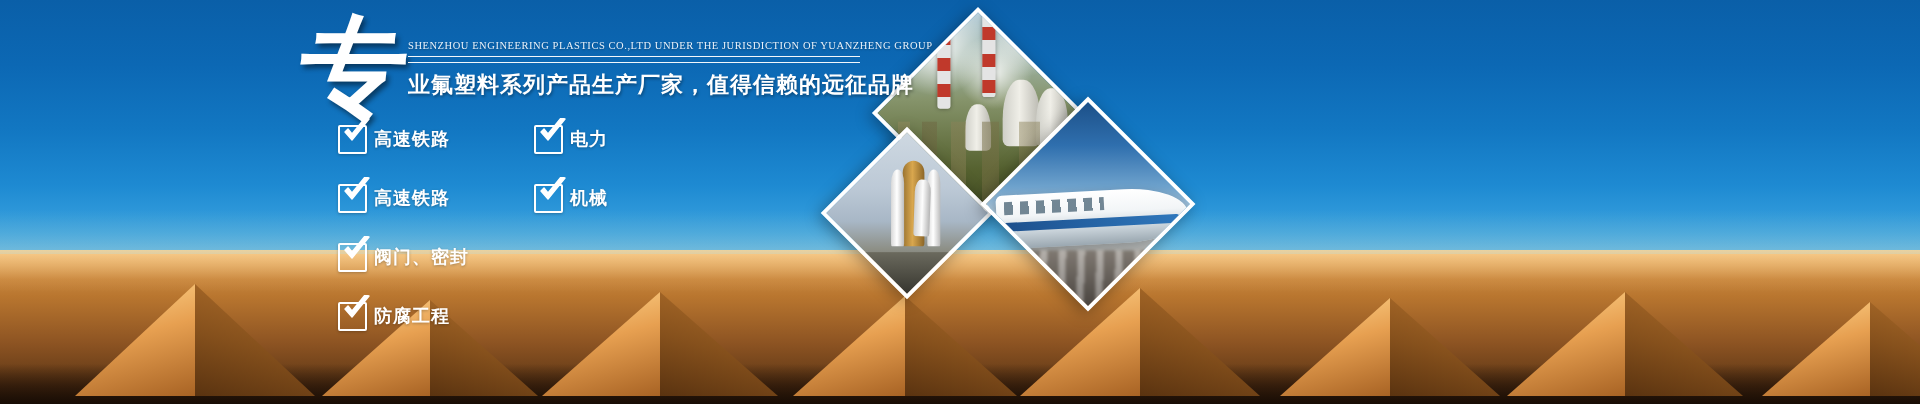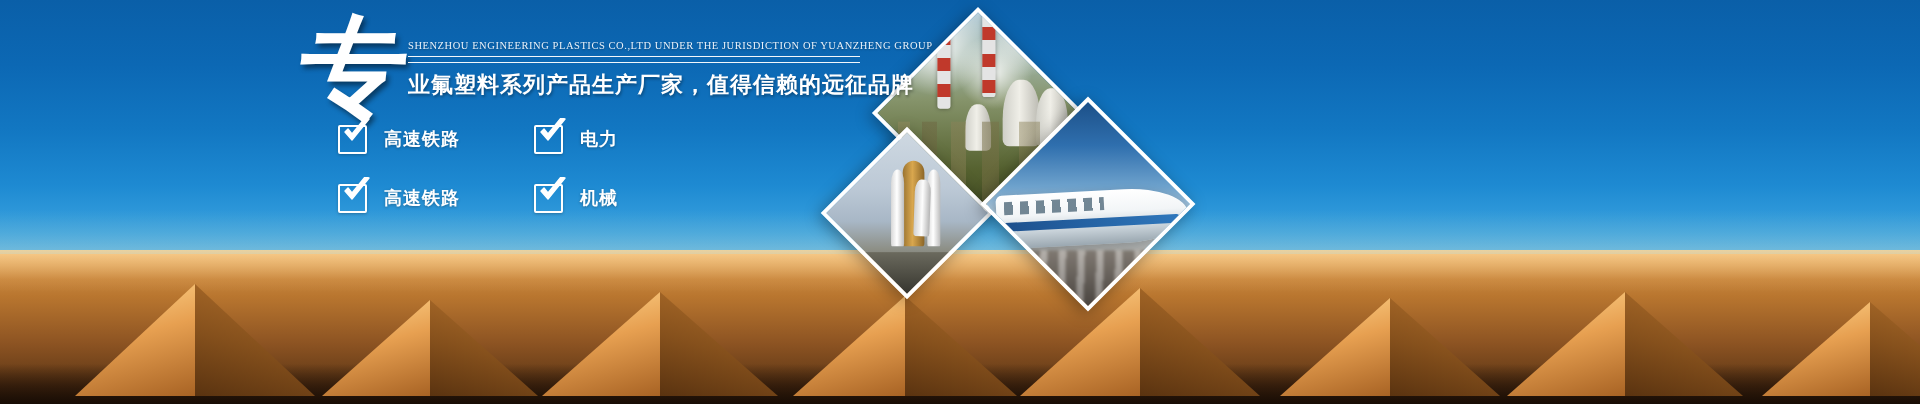--- a/index.html
+++ b/index.html
@@ -186,21 +186,21 @@
   }
   .cbox{
     position:relative;width:25px;height:25px;
     border:2px solid #ffffff;border-radius:2px;flex:0 0 auto;
     box-shadow:0 1px 3px rgba(0,0,0,.25);
   }
   .cbox .tick{
     position:absolute;left:1px;top:-9px;width:30px;height:28px;
   }
   .check-label{
-    margin-left:17px;color:#ffffff;font-size:18px;font-weight:700;
+    margin-left:7px;color:#ffffff;font-size:18px;font-weight:700;
     letter-spacing:1px;white-space:nowrap;
     text-shadow:0 1px 3px rgba(0,0,0,.3);
     font-family:"DejaVu Sans","Liberation Sans",sans-serif;
   }
 </style>
 </head>
 <body>
 
 <div id="banner">
 
@@ -331,20 +331,36 @@
           <div class="check-label">高速铁路</div>
         </div>
         <div class="check-item">
           <div class="cbox">
             <span class="tick"><svg viewBox="0 0 30 28" width="30" height="28">
                 <path d="M4 14 L11 22 L28 1 L24 0 L11 16 L7 11 Z" fill="#ffffff" stroke="#ffffff" stroke-width="1.4" stroke-linejoin="round"></path>
               </svg></span>
           </div>
           <div class="check-label">高速铁路</div>
         </div>
+        <div class="check-item">
+          <div class="cbox">
+            <span class="tick"><svg viewBox="0 0 30 28" width="30" height="28">
+                <path d="M4 14 L11 22 L28 1 L24 0 L11 16 L7 11 Z" fill="#ffffff" stroke="#ffffff" stroke-width="1.4" stroke-linejoin="round"></path>
+              </svg></span>
+          </div>
+          <div class="check-label">阀门、密封</div>
+        </div>
+        <div class="check-item">
+          <div class="cbox">
+            <span class="tick"><svg viewBox="0 0 30 28" width="30" height="28">
+                <path d="M4 14 L11 22 L28 1 L24 0 L11 16 L7 11 Z" fill="#ffffff" stroke="#ffffff" stroke-width="1.4" stroke-linejoin="round"></path>
+              </svg></span>
+          </div>
+          <div class="check-label">防腐工程</div>
+        </div>
       </div>
     <div class="col col-right" id="col-right">
         <div class="check-item">
           <div class="cbox">
             <span class="tick"><svg viewBox="0 0 30 28" width="30" height="28">
                 <path d="M4 14 L11 22 L28 1 L24 0 L11 16 L7 11 Z" fill="#ffffff" stroke="#ffffff" stroke-width="1.4" stroke-linejoin="round"></path>
               </svg></span>
           </div>
           <div class="check-label">电力</div>
         </div>

